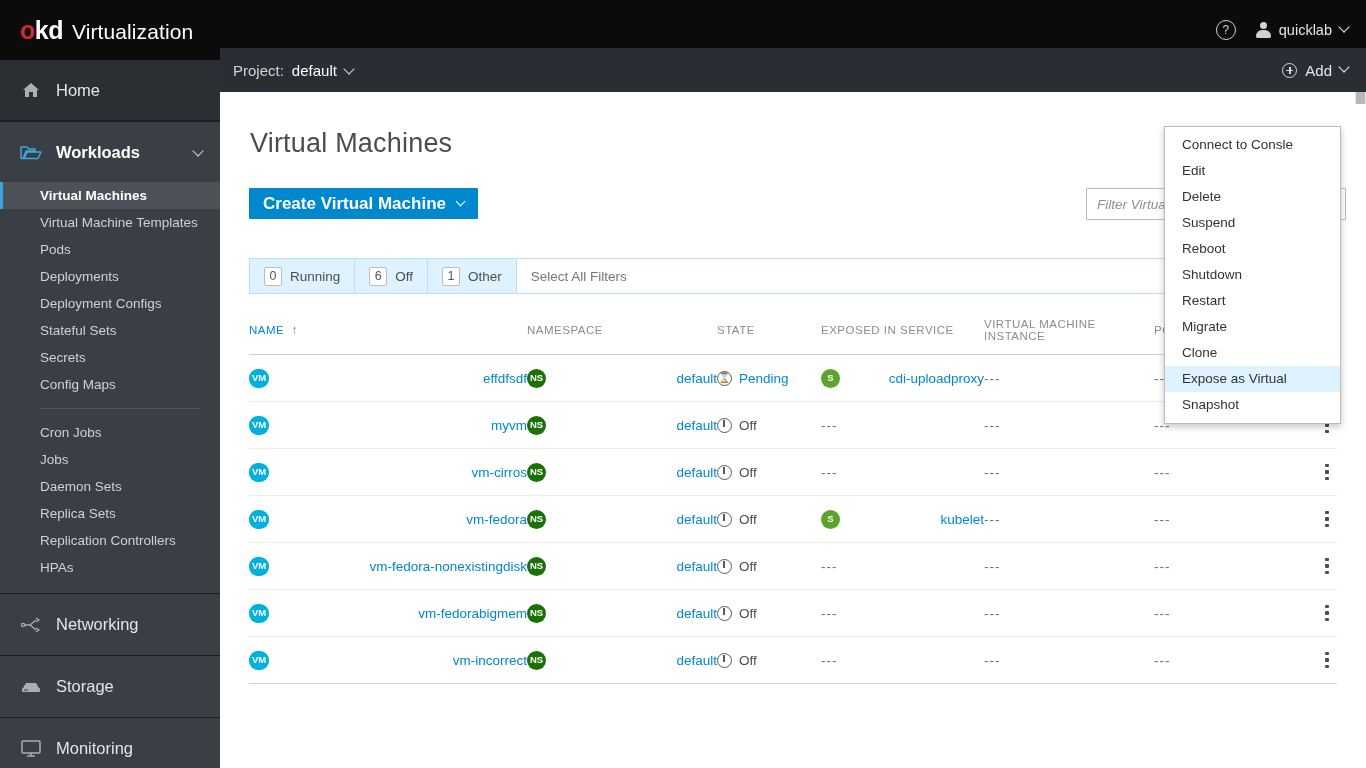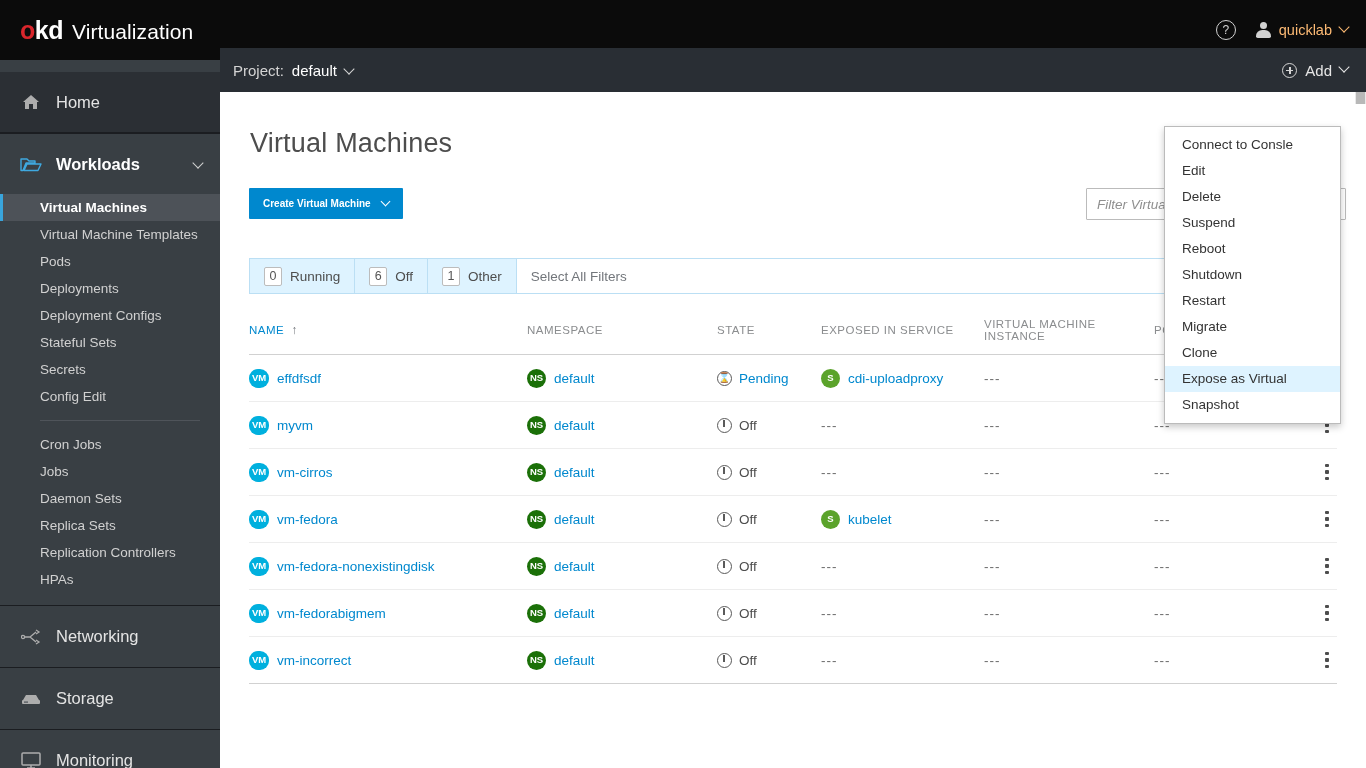--- a/index.html
+++ b/index.html
@@ -30,21 +30,21 @@
   .masthead-right {
     margin-left: auto; display: flex; align-items: center; gap: 20px;
     padding-right: 18px; color: #d2d2d2;
   }
   .icon-btn { display: flex; align-items: center; justify-content: center; cursor: pointer; }
   .help-circle {
     width: 20px; height: 20px; border: 1.4px solid #d2d2d2; border-radius: 50%;
     display: flex; align-items: center; justify-content: center;
     font-size: 12px; color: #d2d2d2; line-height: 1;
   }
-  .user-menu { display: flex; align-items: center; gap: 8px; cursor: pointer; font-size: 14.5px; color: #fdba74; }
+  .user-menu { display: flex; align-items: center; gap: 8px; cursor: pointer; font-size: 14.5px; color: #e5e5e5; }
   .user-avatar { width: 15px; height: 16px; position: relative; display:inline-block; }
   .user-avatar::before {
     content:""; position:absolute; top:0; left:4px; width:7px; height:7px;
     border-radius:50%; background:#d2d2d2;
   }
   .user-avatar::after {
     content:""; position:absolute; top:8px; left:0px; width:15px; height:8px;
     border-radius: 7px 7px 2px 2px; background:#d2d2d2;
   }
   .chev {
@@ -55,21 +55,21 @@
 
   
   .sidebar {
     position: absolute; top: 60px; left: 0; width: 220px; height: 708px;
     background: #393f44; color: #d1d1d1; overflow: hidden;
   }
   .nav-top {
     height: 61px; display: flex; align-items: center; gap: 14px;
     padding-left: 20px; background: #2b2f34;
     border-bottom: 1px solid #1b1d21;
-    font-size: 16.5px; color: #e4e4e4; margin-top: 12px;
+    font-size: 16.5px; color: #e4e4e4;
   }
   .nav-section-header {
     height: 60px; display: flex; align-items: center; gap: 14px;
     padding: 0 18px 0 20px; font-size: 16.5px; font-weight: 700; color: #fff;
     background: #393f44;
   }
   .nav-section-header .chev-wrap { margin-left: auto; color: #d1d1d1; }
   .nav-item {
     height: 27px; display: flex; align-items: center;
     padding-left: 40px; font-size: 13.5px; color: #d1d1d1; cursor: pointer;
@@ -128,21 +128,21 @@
     background: #fff; overflow: hidden;
   }
   .page-title {
     position: absolute; left: 30px; top: 24px;
     font-size: 27px; font-weight: 400; color: #4d4d4d; letter-spacing: 0.2px;
   }
   .create-btn {
     position: absolute; left: 29px; top: 84px;
     background: #0088ce; color: #fff; border: none;
     height: 31px; padding: 0 14px; border-radius: 1px;
-    font-family: inherit; font-size: 10px; font-weight: 700;
+    font-family: inherit; font-size: 17px; font-weight: 700;
     display: flex; align-items: center; gap: 11px; cursor: pointer;
   }
   .create-btn .chev { border-width: 0 1.8px 1.8px 0; width: 7px; height: 7px; top:-2px;}
 
   .filter-input {
     position: absolute; left: 866px; top: 84px;
     width: 260px; height: 32px;
     border: 1px solid #bbb; background: #fff;
     font-family: inherit; font-size: 13.5px; font-style: italic;
     color: #8a8a8a; padding: 0 10px; border-radius: 1px;
@@ -188,21 +188,21 @@
   }
   .vm-table tr:last-child td { border-bottom: 1px solid #d1d1d1; }
   .col-name { width: 278px; }
   .col-ns   { width: 190px; }
   .col-state{ width: 104px; }
   .col-exp  { width: 163px; }
   .col-vmi  { width: 170px; }
   .col-pod  { width: 140px; }
   .col-kebab{ width: 43px; }
 
-  .cell-inline { display: flex; align-items: center; gap: 8px; }
+  .cell-inline { display: flex; align-items: center; gap: 8px; justify-content: space-between; }
   .badge {
     width: 19px; height: 19px; border-radius: 50%;
     display: inline-flex; align-items: center; justify-content: center;
     color: #fff; font-size: 9.5px; font-weight: 700; flex: none;
     line-height: 1;
   }
   .badge-vm { background: #00b0de; border-radius: 9px; width: 20px; }
   .badge-ns { background: #1b7008; }
   .badge-s  { background: #5ba32b; }
   .link { color: #0088ce; text-decoration: none; cursor: pointer; }
@@ -301,21 +301,21 @@
       <div class="nav-item">
           <span>Deployment Configs</span>
         </div>
       <div class="nav-item">
           <span>Stateful Sets</span>
         </div>
       <div class="nav-item">
           <span>Secrets</span>
         </div>
       <div class="nav-item">
-          <span>Config Edit</span>
+          <span>Config Maps</span>
         </div>
       <div class="nav-divider"></div>
       <div class="nav-item">
           <span>Cron Jobs</span>
         </div>
       <div class="nav-item">
           <span>Jobs</span>
         </div>
       <div class="nav-item">
           <span>Daemon Sets</span>

